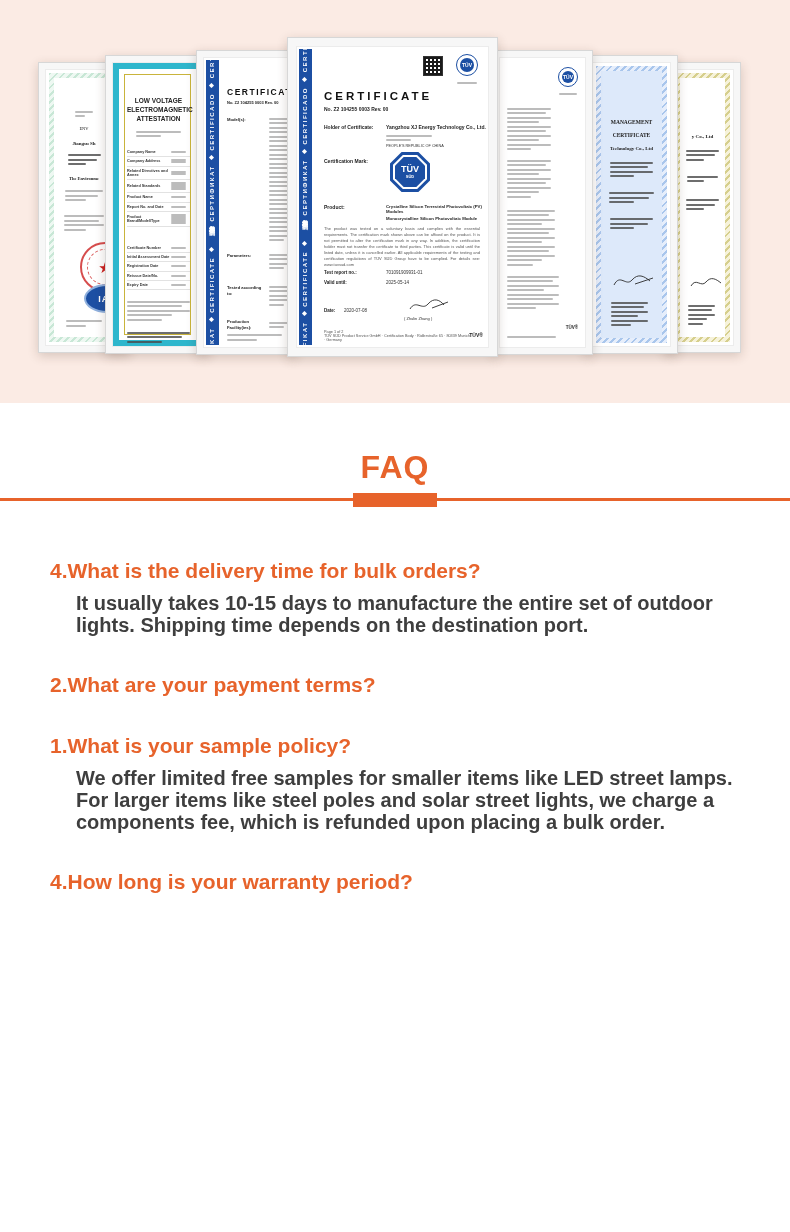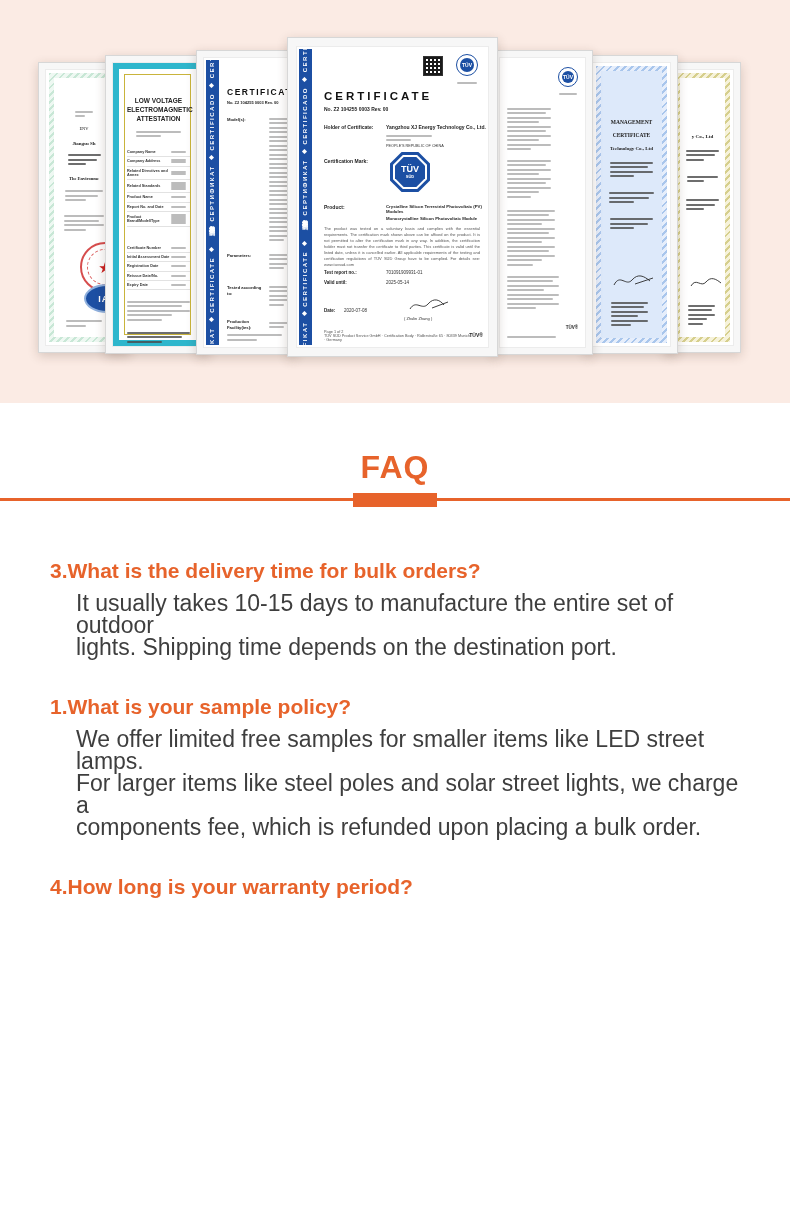--- a/index.html
+++ b/index.html
@@ -88,21 +88,21 @@
 
   
   .faq{position:relative;background:#fff;}
   .faq-title{margin:0;padding-top:46px;text-align:center;font-size:32px;font-weight:bold;letter-spacing:1px;color:var(--accent,#E7632B);}
   .divider{position:relative;height:14px;margin-top:7px;}
   .divider .line{position:absolute;left:0;right:0;top:5px;height:3px;background:var(--accent,#E7632B);}
   .divider .block{position:absolute;left:50%;transform:translateX(-50%);top:0;width:84px;height:14px;background:var(--accent,#E7632B);}
   .faq-list{margin-top:52px;padding-left:50px;padding-right:40px;}
   .faq-item{margin:0 0 37px 0;}
   .q{font-size:21px;font-weight:bold;color:var(--accent,#E7632B);margin:0 0 9px 0;}
-  .a{font-size:23px;font-weight:normal;color:var(--answer-color,#3E3E3E);line-height:22px;white-space:pre-line;padding-left:26px;}
+  .a{font-size:20px;font-weight:bold;color:var(--answer-color,#3E3E3E);line-height:22px;white-space:pre-line;padding-left:26px;}
 </style>
 </head>
 <body>
 
 <div class="page">
 
   <section class="banner">
 
     <div class="frame f1">
       <div class="paper">
@@ -526,25 +526,26 @@
 
   <section class="faq">
     <h2 class="faq-title">FAQ</h2>
     <div class="divider">
       <div class="line"></div>
       <div class="block"></div>
     </div>
 
     <div class="faq-list">
       <div class="faq-item">
-        <div class="q">3.What is the delivery time for bulk orders?</div>
+        <div class="q">4.What is the delivery time for bulk orders?</div>
         <div class="a">It usually takes 10-15 days to manufacture the entire set of outdoor
 lights. Shipping time depends on the destination port.</div>
       </div>
       <div class="faq-item">
+        <div class="q">2.What are your payment terms?</div>
       </div>
       <div class="faq-item">
         <div class="q">1.What is your sample policy?</div>
         <div class="a">We offer limited free samples for smaller items like LED street lamps.
 For larger items like steel poles and solar street lights, we charge a
 components fee, which is refunded upon placing a bulk order.</div>
       </div>
       <div class="faq-item">
         <div class="q">4.How long is your warranty period?</div>
       </div>

